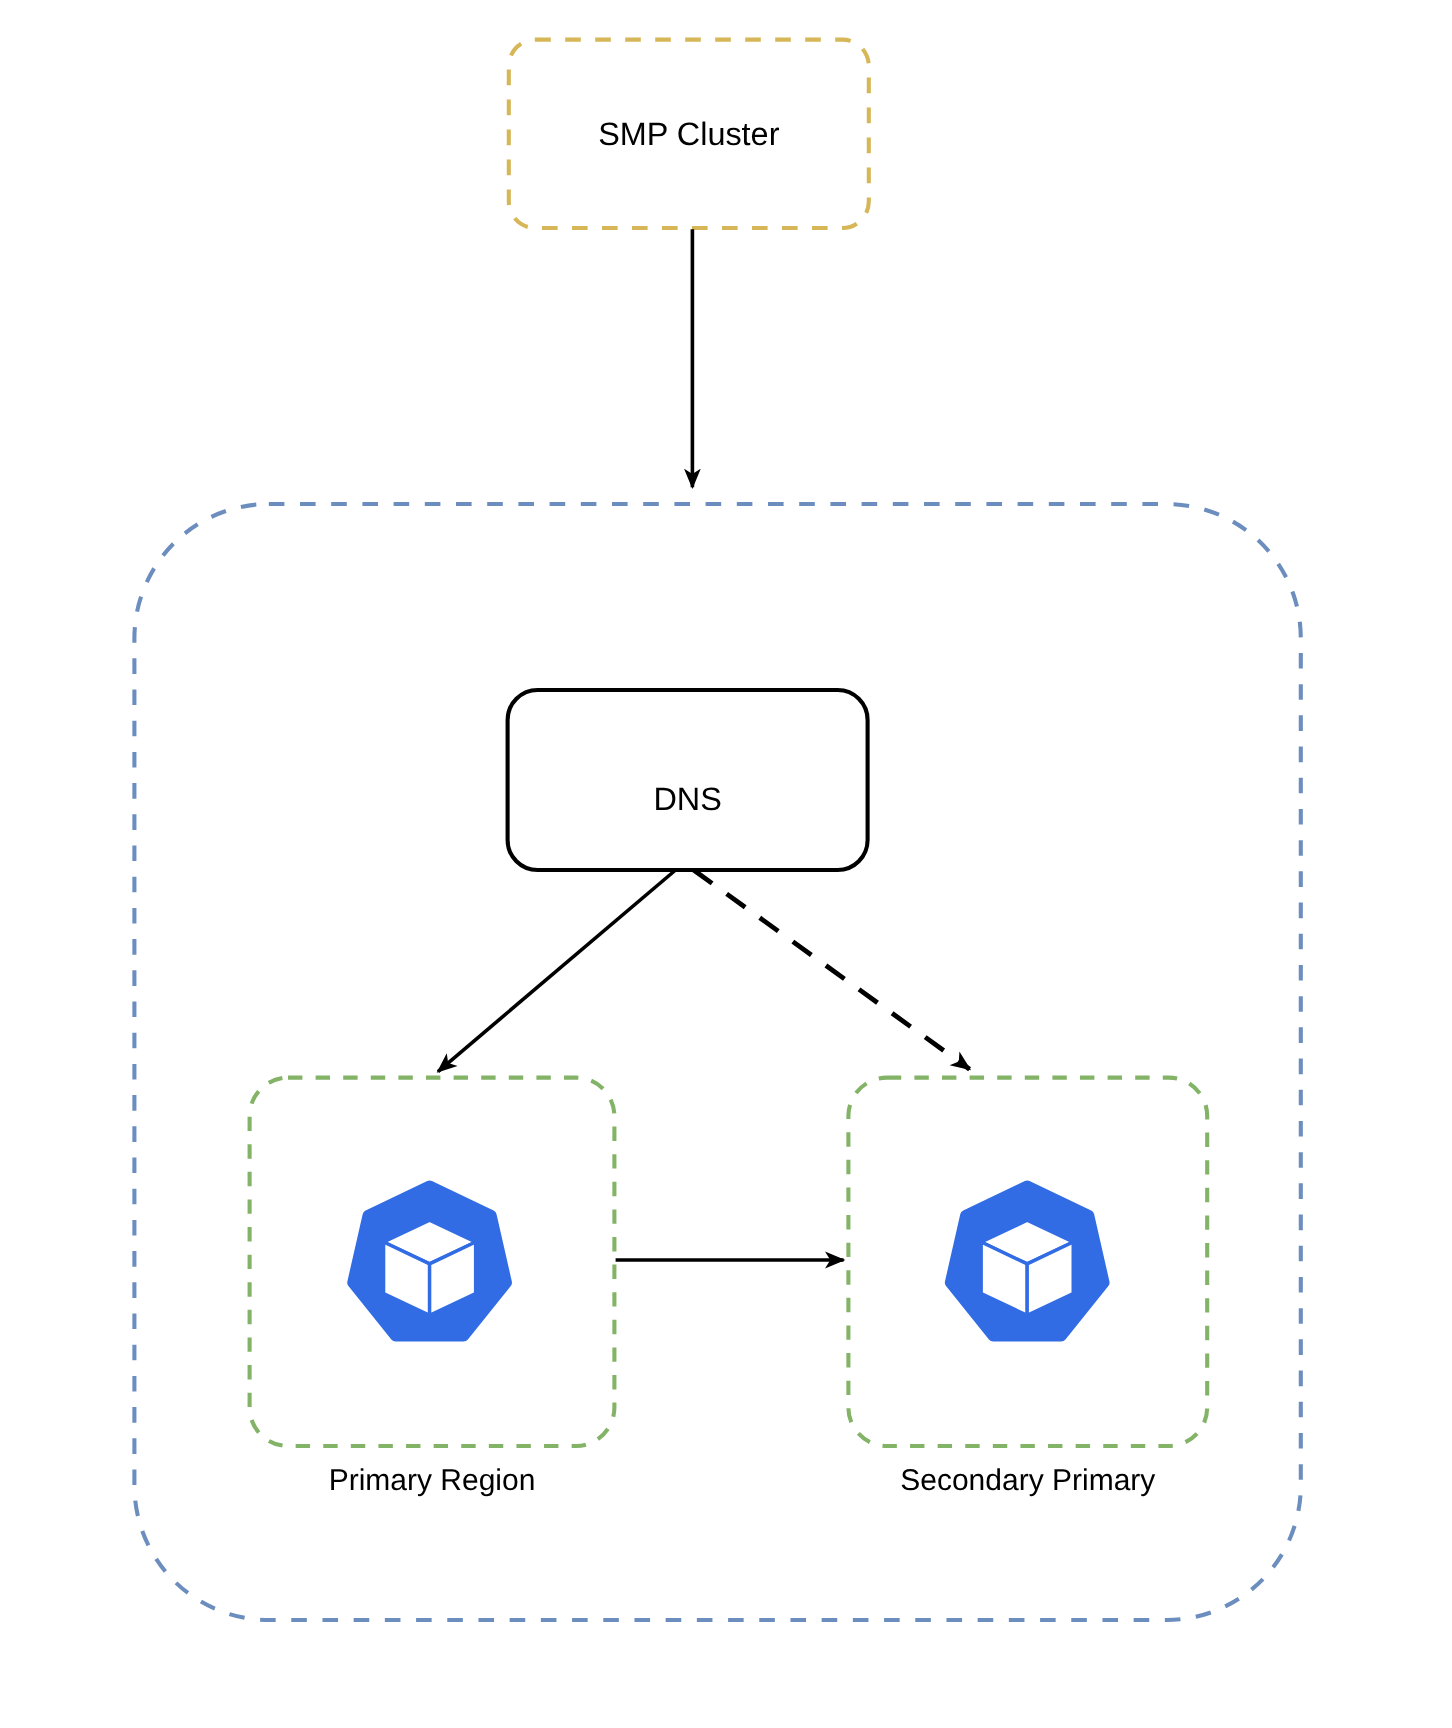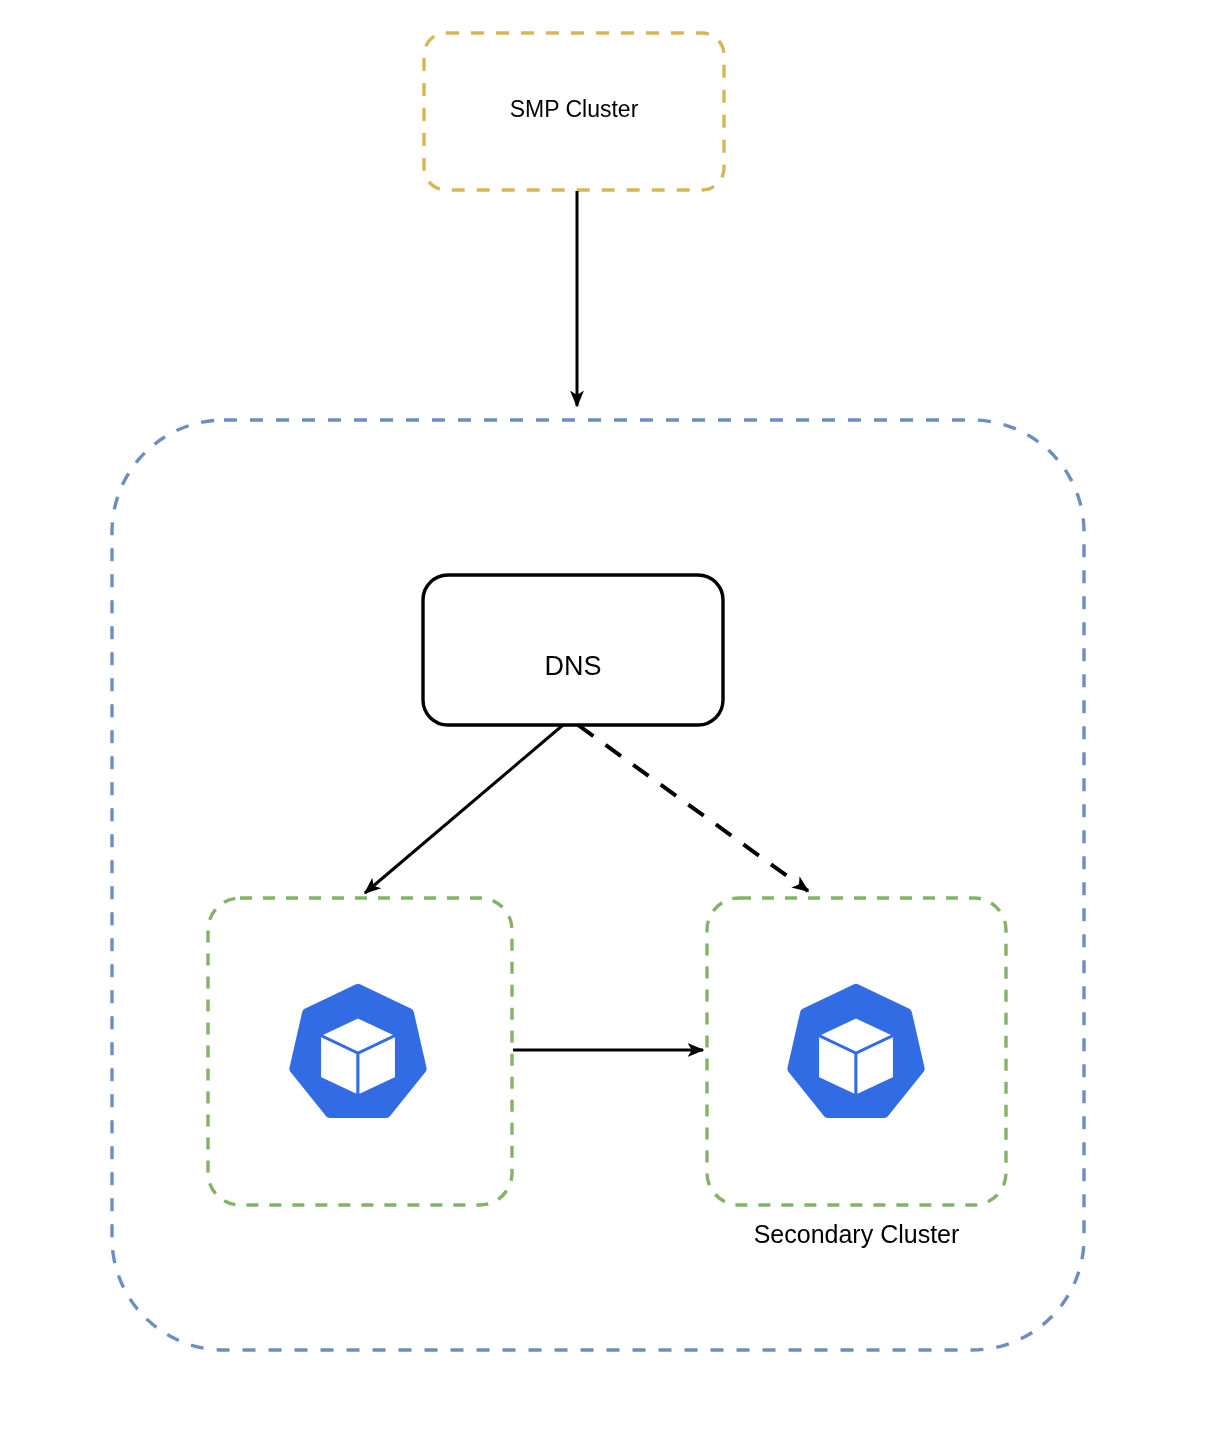--- a/index.html
+++ b/index.html
@@ -30,21 +30,21 @@
     text-align: center;
     color: #000000;
     white-space: nowrap;
     line-height: 1.2;
   }
   
   #smp-label {
     left: 424px;
     top: 96px;
     width: 300px;
-    font-size: 23px;
+    font-size: 27px;
   }
   
   #dns-label {
     left: 423px;
     top: 650px;
     width: 300px;
     font-size: 27px;
   }
   
   #primary-caption {
@@ -109,16 +109,17 @@
       <path d="M50,24.5 L79.5,38.5 L50,52.5 L20.5,38.5 Z" fill="#ffffff" stroke="#326ce5" stroke-width="2.2" stroke-linejoin="round"></path>
       <path d="M20.5,38.5 L50,52.5 L50,85.5 L20.5,71.5 Z" fill="#ffffff" stroke="#326ce5" stroke-width="2.2" stroke-linejoin="round"></path>
       <path d="M79.5,38.5 L79.5,71.5 L50,85.5 L50,52.5 Z" fill="#ffffff" stroke="#326ce5" stroke-width="2.2" stroke-linejoin="round"></path>
     </g>
   </svg>
 
   <div class="node-label" id="smp-label">SMP Cluster</div>
 
   <div class="node-label" id="dns-label">DNS</div>
 
+  <div class="node-label" id="primary-caption">Primary Region</div>
 
-  <div class="node-label" id="secondary-caption">Secondary Cluster</div>
+  <div class="node-label" id="secondary-caption">Secondary Primary</div>
 
 </div>
 
 </body></html>

